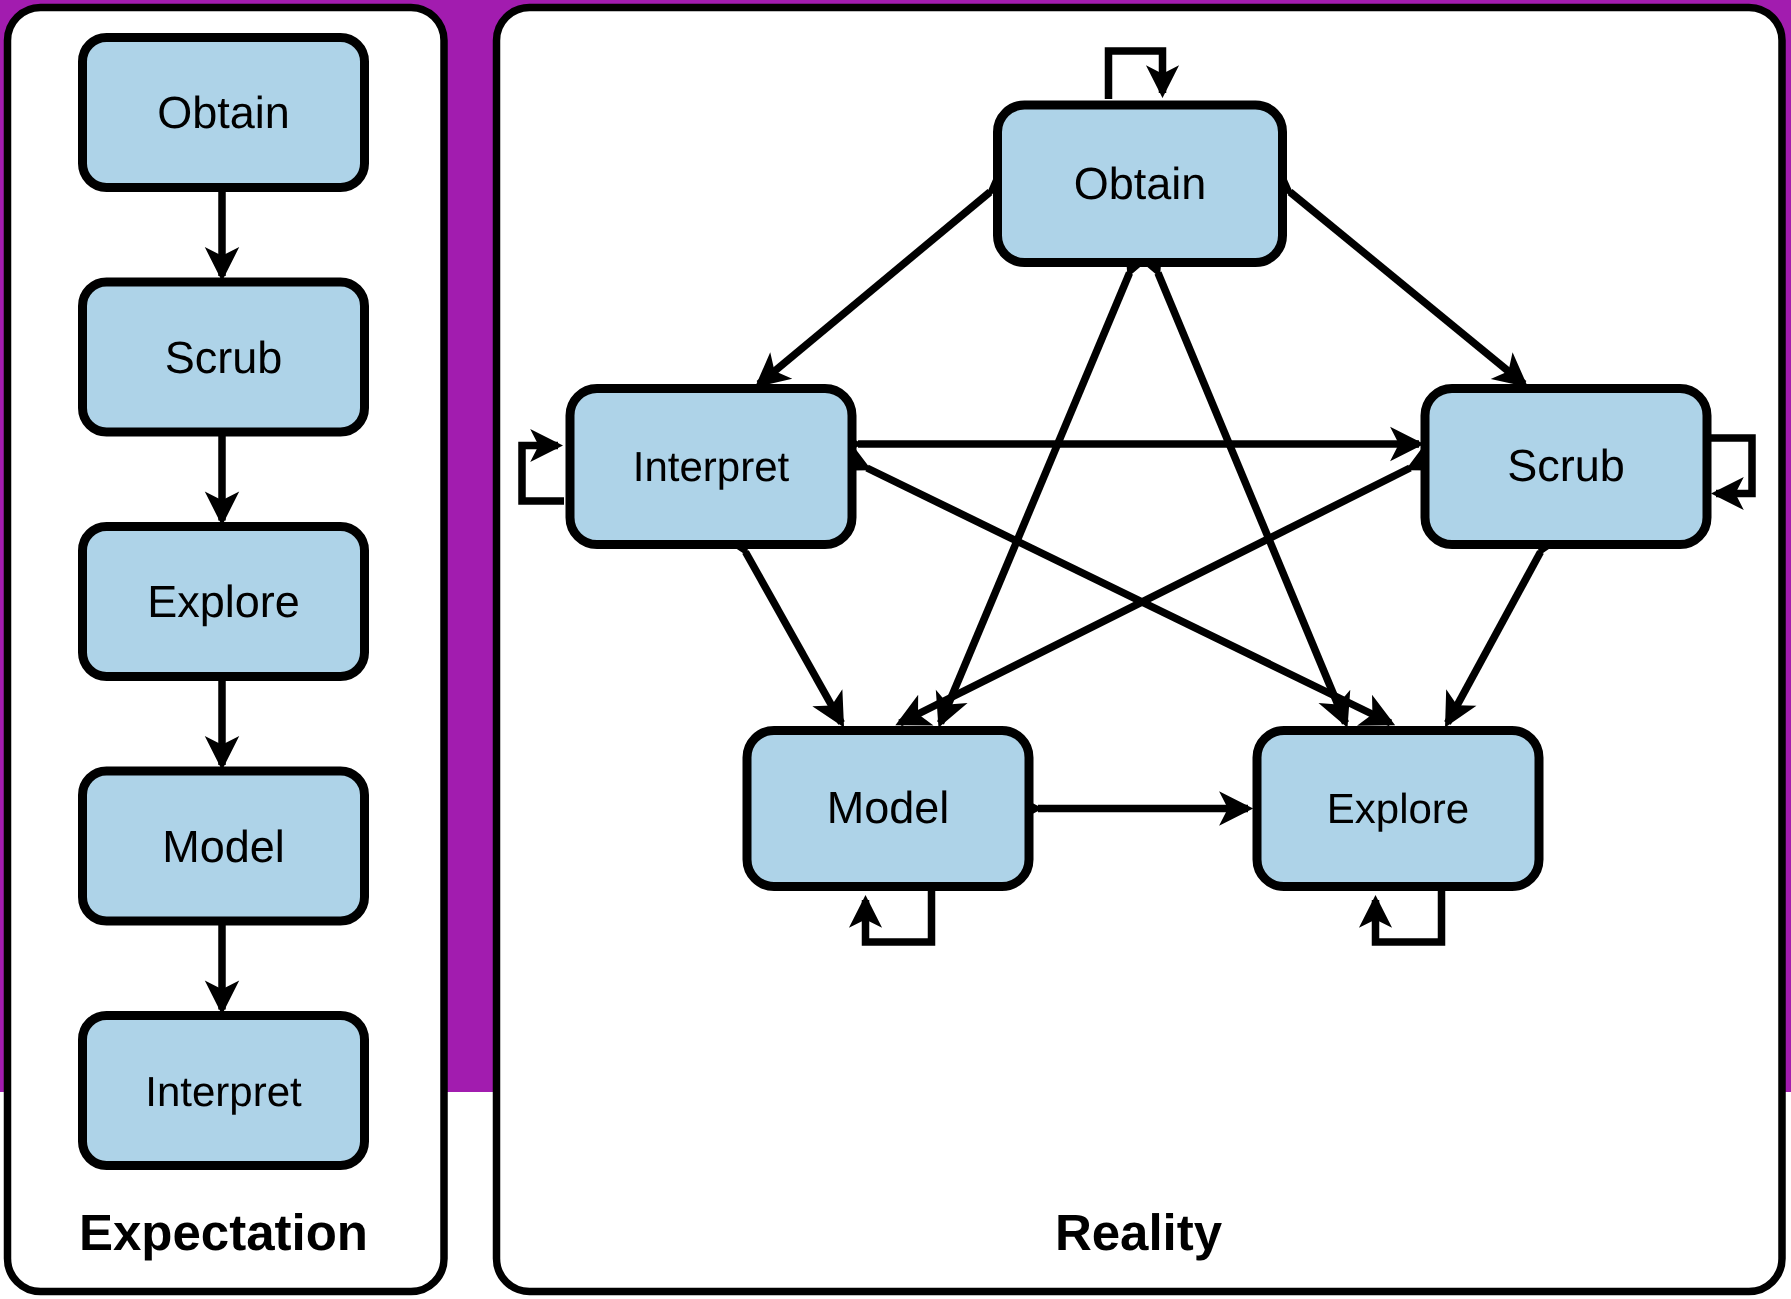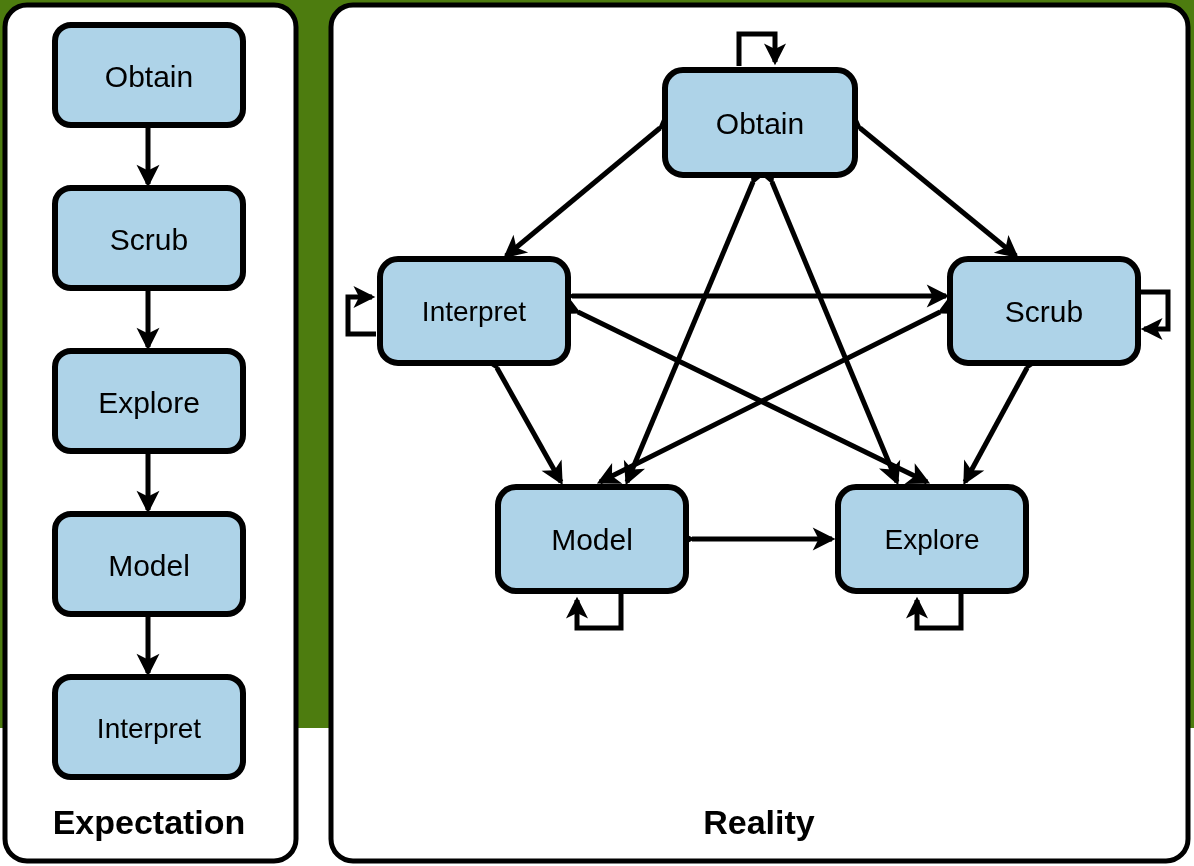--- a/index.html
+++ b/index.html
@@ -11,21 +11,21 @@
   body {
     font-family: "Liberation Sans", sans-serif;
     width: 1194px;
     height: 866px;
     overflow: hidden;
   }
   #figure {
     position: relative;
     width: 1194px;
     height: 728px;
-    background: #4d7c0f;
+    background: #a21caf;
   }
   #figure svg {
     position: absolute;
     top: 0;
     left: 0;
     width: 1194px;
     height: 866px;
   }
   .panel-frame {
     fill: #ffffff;

